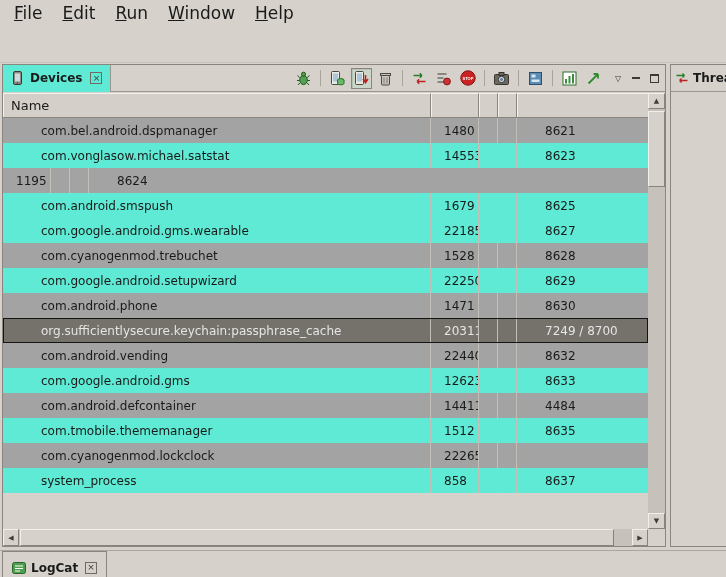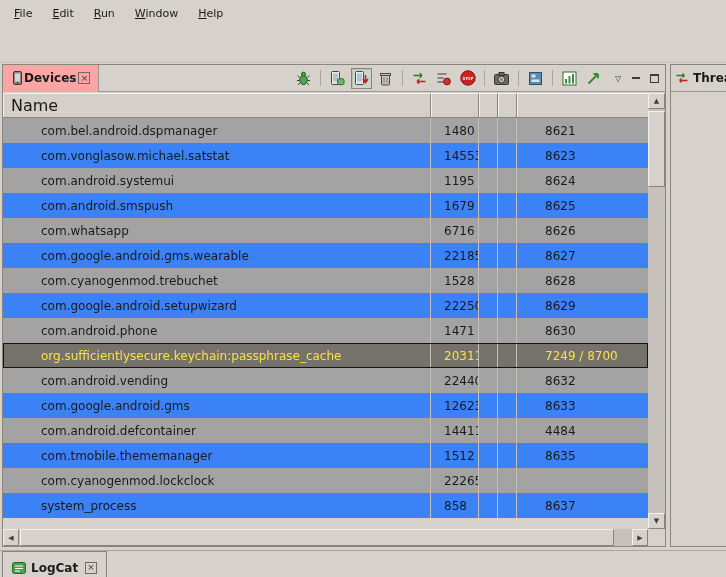--- a/index.html
+++ b/index.html
@@ -6,34 +6,34 @@
   html,body { width:726px; height:577px; }
   body {
     font-family:"DejaVu Sans","Liberation Sans",sans-serif;
     font-size:12px; color:#1a1a1a;
     background:#d6d2cb; position:relative; overflow:hidden;
   }
 
   
   .menu-bar { position:absolute; left:0; top:0; width:726px; height:26px;
     display:flex; align-items:center; padding-left:4px; background:#d6d2cb; }
-  .menu-item { padding:4px 10px; font-size:11px; cursor:default; }
+  .menu-item { padding:4px 10px; font-size:17px; cursor:default; }
   .menu-item u { text-decoration:underline; }
 
   .top-strip { position:absolute; left:0; top:26px; width:726px; height:37px;
     background:#d6d2cb; border-bottom:1px solid #c7c3bc; }
 
   
   .devices-panel { position:absolute; left:2px; top:64px; width:664px; height:483px;
     border:1px solid #8a867f; background:#d6d2cb; }
 
   .tab-row { position:absolute; left:0; top:0; width:662px; height:27px;
     border-bottom:1px solid #9b978f; display:flex; align-items:center; background:#d6d2cb; }
-  .view-tab { height:27px; display:flex; align-items:center; gap:0; padding:0 8px;
-    border-right:1px solid #9b978f; font-weight:bold; font-size:12px; background:#fca5a5; }
+  .view-tab { height:27px; display:flex; align-items:center; gap:6px; padding:0 8px;
+    border-right:1px solid #9b978f; font-weight:bold; font-size:12px; background:#5eead4; }
   .tab-icon { display:inline-flex; align-items:center; }
   .close-box { display:inline-flex; align-items:center; justify-content:center;
     width:12px; height:12px; border:1px solid #6e6a64; font-size:9px; line-height:1;
     color:#3c3a35; font-weight:normal; margin-left:2px; }
 
   .toolbar { margin-left:auto; display:flex; align-items:center; gap:3px; }
   .tb-btn { width:21px; height:21px; display:flex; align-items:center; justify-content:center; }
   .tb-btn.pressed { border:1px solid #8a867f; background:#ccd6c8;
     box-shadow:inset 1px 1px 0 #b7c3b2; }
   .tb-sep { width:1px; height:16px; background:#a8a49c; margin:0 3px; }
@@ -41,25 +41,25 @@
   .glyph-btn { width:16px; height:16px; display:flex; align-items:center; justify-content:center;
     font-size:8px; color:#3c3a35; }
   .min-bar { width:8px; height:2px; background:#3c3a35; }
   .max-box { width:9px; height:9px; border:1px solid #3c3a35; border-top:2px solid #3c3a35; }
 
   
   .theader { position:absolute; left:0; top:28px; width:645px; height:25px;
     display:flex; background:#d4d0c9; }
   .hcell { border-top:1px solid #f4f2ee; border-bottom:1px solid #8a867f;
     border-right:1px solid #8a867f; box-shadow:inset 1px 0 0 #f4f2ee;
-    display:flex; align-items:center; font-size:16px; white-space:nowrap; overflow:hidden; }
+    display:flex; align-items:center; font-size:13px; white-space:nowrap; overflow:hidden; }
   .tbody { position:absolute; left:0; top:53px; width:645px; height:400px; overflow:hidden; }
   .trow { height:25px; display:flex; background:#a3a3a3; }
-  .trow.alt { background:#3b82f6; }
-  .trow.sel { background:#74726b; color:#fde047; outline:1px solid #141414;
+  .trow.alt { background:#5eead4; }
+  .trow.sel { background:#74726b; color:#e5e5e5; outline:1px solid #141414;
     outline-offset:-1px; position:relative; z-index:2; }
   .cell { display:flex; align-items:center; white-space:nowrap; overflow:hidden;
     font-size:12px; border-right:1px solid #c3bfb8; }
   .c-name { width:428px; padding-left:38px; }
   .hcell.c-name { padding-left:8px; }
   .c-pid  { width:48px; padding-left:13px; }
   .c-s1   { width:19px; }
   .c-s2   { width:19px; }
   .c-port { width:131px; padding-left:28px; border-right:none; }
 
@@ -234,39 +234,31 @@
         <div class="cell c-port">8621</div>
       </div>
       <div class="trow alt">
         <div class="cell c-name">com.vonglasow.michael.satstat</div>
         <div class="cell c-pid">14553</div>
         <div class="cell c-s1"></div>
         <div class="cell c-s2"></div>
         <div class="cell c-port">8623</div>
       </div>
       <div class="trow">
-        <div class="cell c-name">com.android.systemui</div>
         <div class="cell c-pid">1195</div>
         <div class="cell c-s1"></div>
         <div class="cell c-s2"></div>
         <div class="cell c-port">8624</div>
       </div>
       <div class="trow alt">
         <div class="cell c-name">com.android.smspush</div>
         <div class="cell c-pid">1679</div>
         <div class="cell c-s1"></div>
         <div class="cell c-s2"></div>
         <div class="cell c-port">8625</div>
-      </div>
-      <div class="trow">
-        <div class="cell c-name">com.whatsapp</div>
-        <div class="cell c-pid">6716</div>
-        <div class="cell c-s1"></div>
-        <div class="cell c-s2"></div>
-        <div class="cell c-port">8626</div>
       </div>
       <div class="trow alt">
         <div class="cell c-name">com.google.android.gms.wearable</div>
         <div class="cell c-pid">22185</div>
         <div class="cell c-s1"></div>
         <div class="cell c-s2"></div>
         <div class="cell c-port">8627</div>
       </div>
       <div class="trow">
         <div class="cell c-name">com.cyanogenmod.trebuchet</div>

